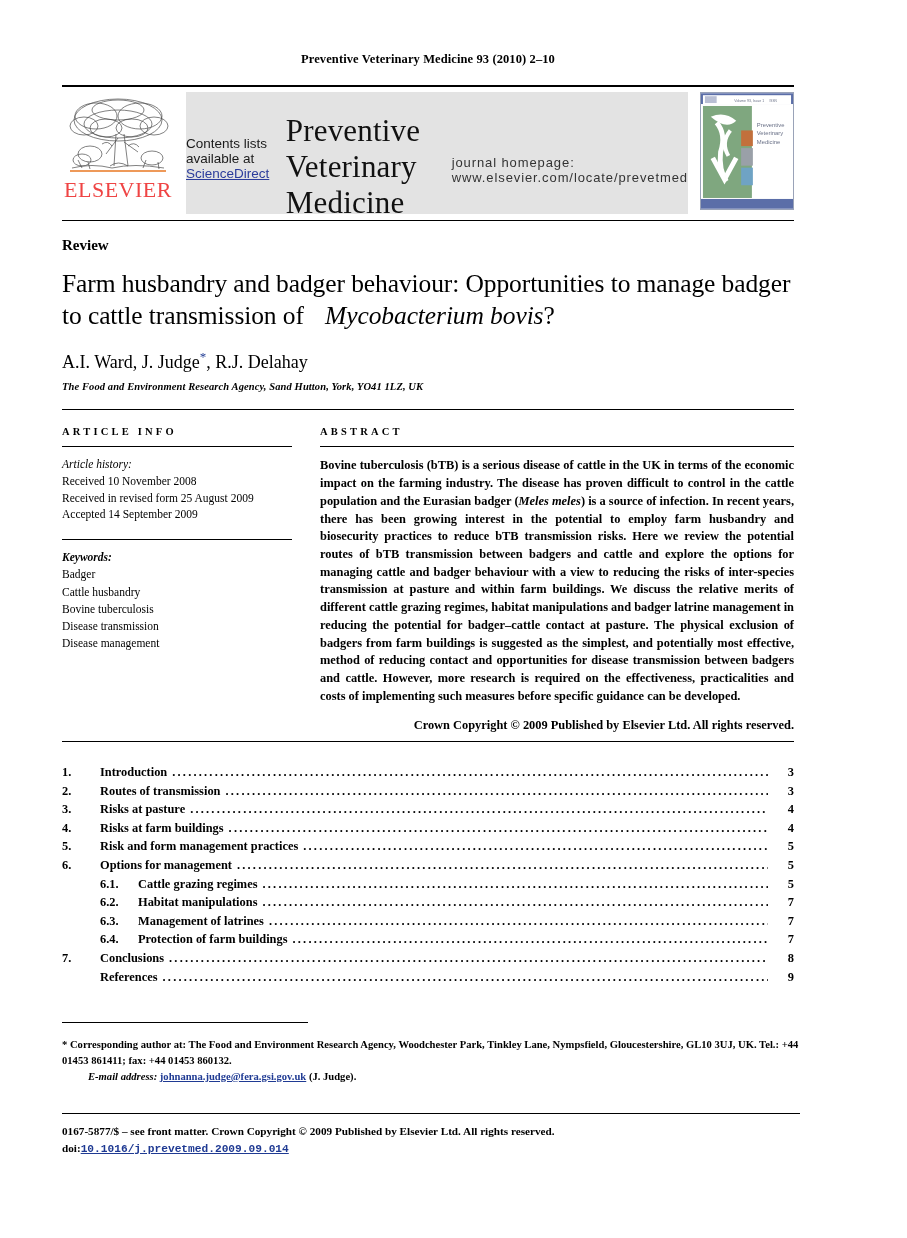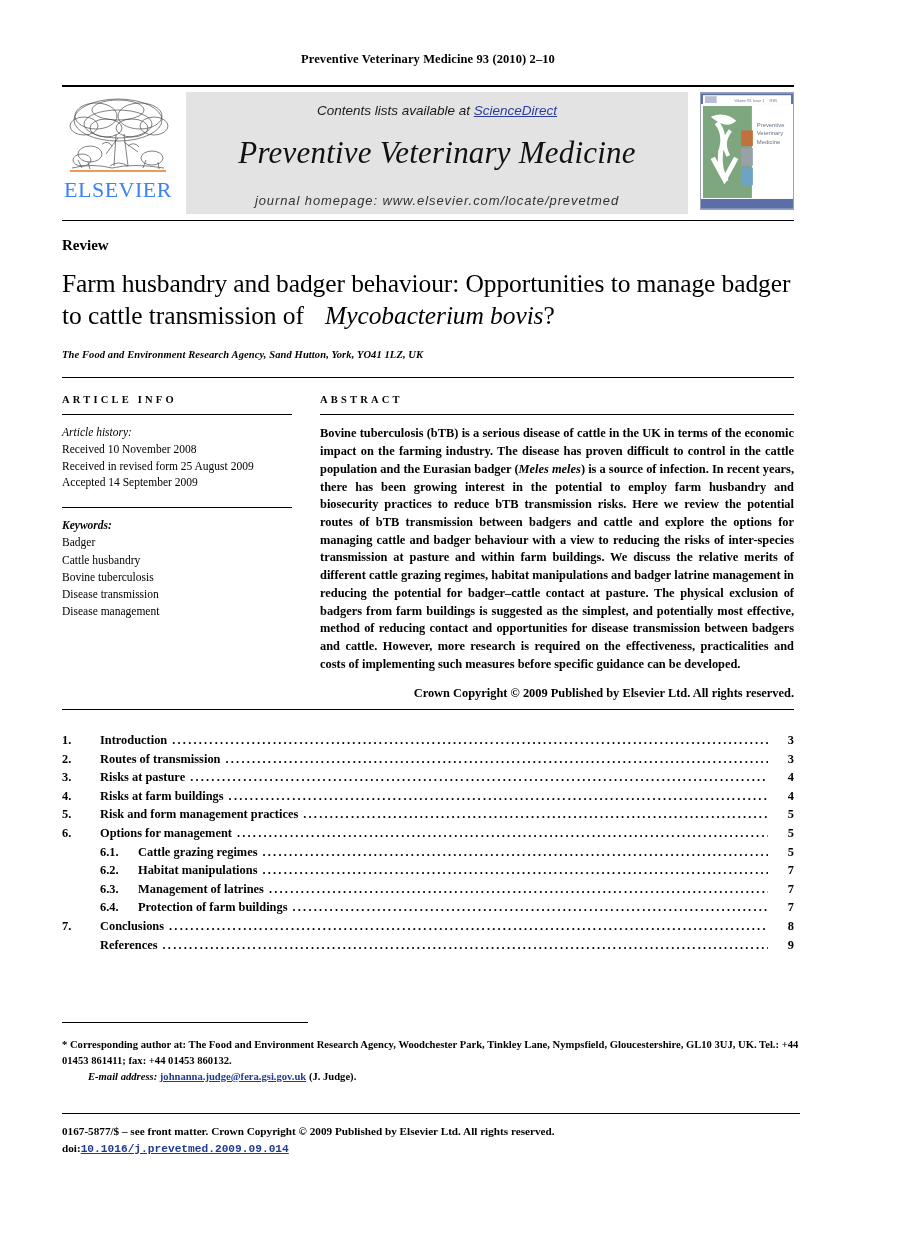--- a/index.html
+++ b/index.html
@@ -46,37 +46,36 @@
     flex: 0 0 112px;
     display: flex;
     flex-direction: column;
     justify-content: flex-start;
     align-items: center;
     padding-top: 2px;
   }
   .elsevier-tree { width: 104px; height: 84px; display:block; }
   .elsevier-word {
     font-family: "Liberation Serif", serif;
-    color: #3b82f6;
+    color: #ef4444;
     font-size: 22px;
     letter-spacing: .5px;
     line-height: 1;
     margin-top: 1px;
   }
   .banner {
     flex: 1 1 auto;
     background: #e3e3e3;
     margin: 0 12px 0 12px;
     display: flex;
-    flex-direction: column;
+    flex-direction: row;
     align-items: center;
     justify-content: flex-start;
     padding-top: 11px;
     box-sizing: border-box;
-    font-style: italic;
   }
   .banner-contents {
     font-family: "Liberation Sans", sans-serif;
     font-size: 13.5px;
     color: #1a1a1a;
   }
   .banner-contents .sd-link { color: #2b3c9b; }
   .banner-title {
     font-family: "Liberation Serif", serif;
     font-size: 31px;
@@ -335,20 +334,23 @@
     </div>
   </div>
 
   <div class="title-sep"></div>
   <div class="article-type">Review</div>
 
   <h1 class="article-title">
     <span>Farm husbandry and badger behaviour: Opportunities to manage badger to cattle transmission of </span><em>Mycobacterium bovis</em><span>?</span>
   </h1>
 
+  <div class="authors">
+    <span>A.I. Ward, J. Judge</span><span class="corr-star">*</span><span>, R.J. Delahay</span>
+  </div>
   <div class="affiliation">The Food and Environment Research Agency, Sand Hutton, York, YO41 1LZ, UK</div>
 
   <div class="info-rule"></div>
 
   <div class="info-row">
 
     <div class="col-left">
       <div class="sec-head">ARTICLE INFO</div>
       <div class="thin-rule"></div>
       <div class="hist-block">

